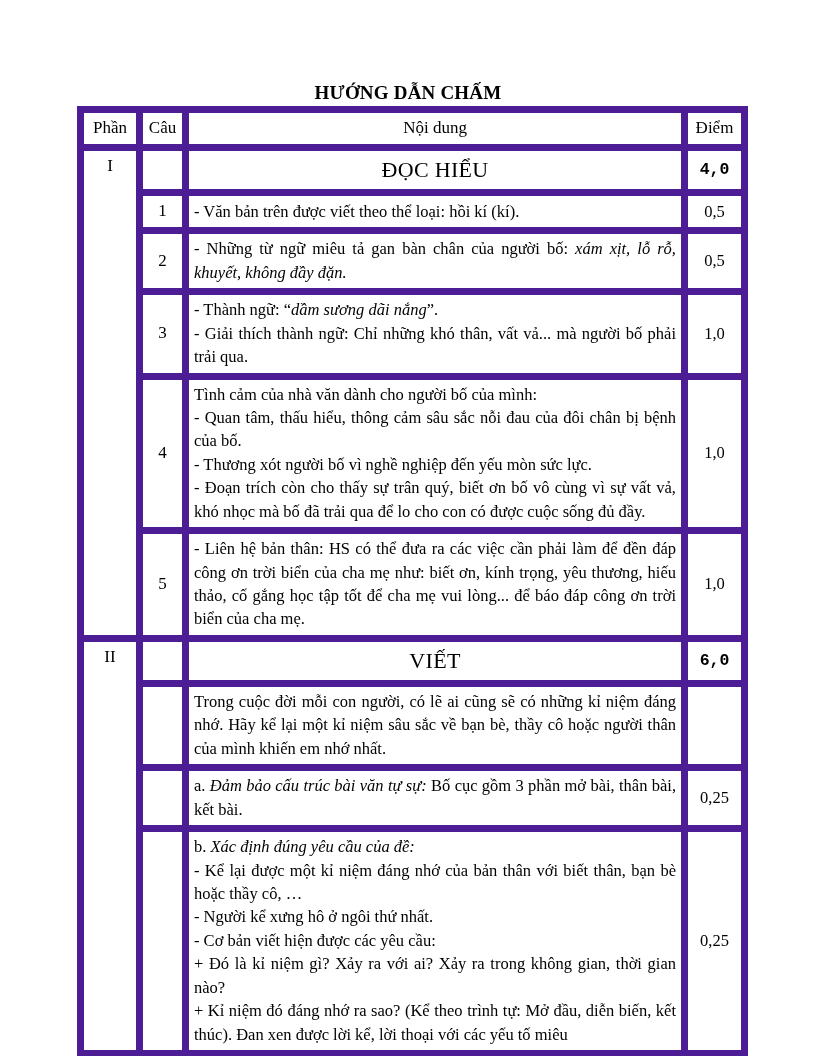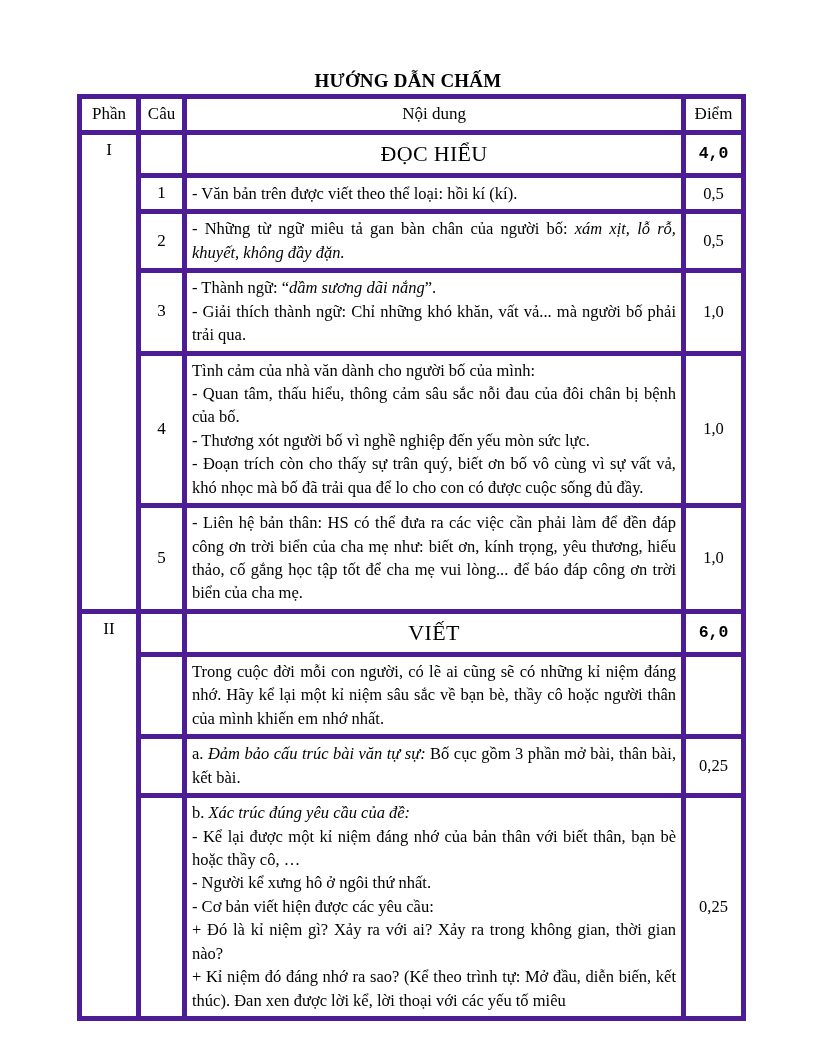--- a/index.html
+++ b/index.html
@@ -14,20 +14,21 @@
     font-family: "Liberation Serif", "DejaVu Serif", serif;
     color: #000000;
     -webkit-font-smoothing: antialiased;
   }
   .page {
     position: relative;
     width: 816px;
     height: 772px;
     box-sizing: border-box;
     padding: 8px;
+    margin-top: 12px;
   }
   .doc-title {
     position: absolute;
     top: 70px;
     left: 0;
     width: 816px;
     text-align: center;
     font-size: 19px;
     font-weight: bold;
     letter-spacing: 0.2px;
@@ -38,21 +39,21 @@
     top: 94px;
     left: 77px;
     width: 664px;
     border-collapse: collapse;
     table-layout: fixed;
     font-size: 16.5px;
     line-height: 1.42;
   }
   table.grading-table td,
   table.grading-table th {
-    border: 5px solid #4c1d95;
+    border: 7px solid #4c1d95;
     padding: 3px 5px 4px 5px;
     vertical-align: middle;
     font-weight: normal;
   }
 
   
   col.c-phan   { width: 59px; }
   col.c-cau    { width: 46px; }
   col.c-noidung{ width: 499px; }
   col.c-diem   { width: 60px; }
@@ -142,21 +143,21 @@
           <td class="num">2</td>
           <td class="content">
             <p>- Những từ ngữ miêu tả gan bàn chân của người bố: <span class="it">xám xịt, lỗ rỗ, khuyết, không đầy đặn.</span></p>
           </td>
           <td class="score">0,5</td>
         </tr>
         <tr>
           <td class="num">3</td>
           <td class="content">
             <p>- Thành ngữ: “<span class="it">dầm sương dãi nắng</span>”.</p>
-            <p>- Giải thích thành ngữ: Chỉ những khó khăn, vất vả... mà người bố phải trải qua.</p>
+            <p>- Giải thích thành ngữ: Chỉ những khó thân, vất vả... mà người bố phải trải qua.</p>
           </td>
           <td class="score">1,0</td>
         </tr>
         <tr>
           <td class="num">4</td>
           <td class="content">
             <p>Tình cảm của nhà văn dành cho người bố của mình:</p>
             <p>- Quan tâm, thấu hiểu, thông cảm sâu sắc nỗi đau của đôi chân bị bệnh của bố.</p>
             <p>- Thương xót người bố vì nghề nghiệp đến yếu mòn sức lực.</p>
             <p>- Đoạn trích còn cho thấy sự trân quý, biết ơn bố vô cùng vì sự vất vả, khó nhọc mà bố đã trải qua để lo cho con có được cuộc sống đủ đầy.</p>
@@ -186,21 +187,21 @@
         <tr>
           <td class="num"></td>
           <td class="content">
             <p>a. <span class="it">Đảm bảo cấu trúc bài văn tự sự:</span> Bố cục gồm 3 phần mở bài, thân bài, kết bài.</p>
           </td>
           <td class="score">0,25</td>
         </tr>
         <tr>
           <td class="num"></td>
           <td class="content">
-            <p>b. <span class="it">Xác trúc đúng yêu cầu của đề:</span></p>
+            <p>b. <span class="it">Xác định đúng yêu cầu của đề:</span></p>
             <p>- Kể lại được một kỉ niệm đáng nhớ của bản thân với biết thân, bạn bè hoặc thầy cô, …</p>
             <p>- Người kể xưng hô ở ngôi thứ nhất.</p>
             <p>- Cơ bản viết hiện được các yêu cầu:</p>
             <p>+ Đó là kỉ niệm gì? Xảy ra với ai? Xảy ra trong không gian, thời gian nào?</p>
             <p>+ Kỉ niệm đó đáng nhớ ra sao? (Kể theo trình tự: Mở đầu, diễn biến, kết thúc). Đan xen được lời kể, lời thoại với các yếu tố miêu</p>
           </td>
           <td class="score">0,25</td>
         </tr>
       </tbody>
   </table>

